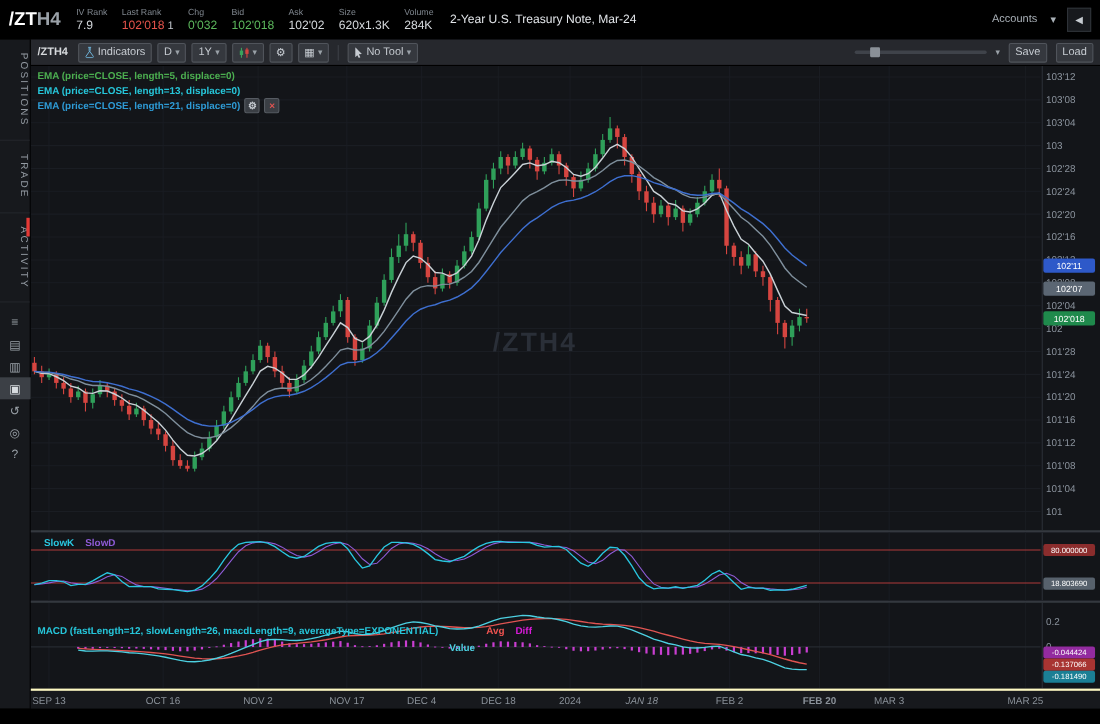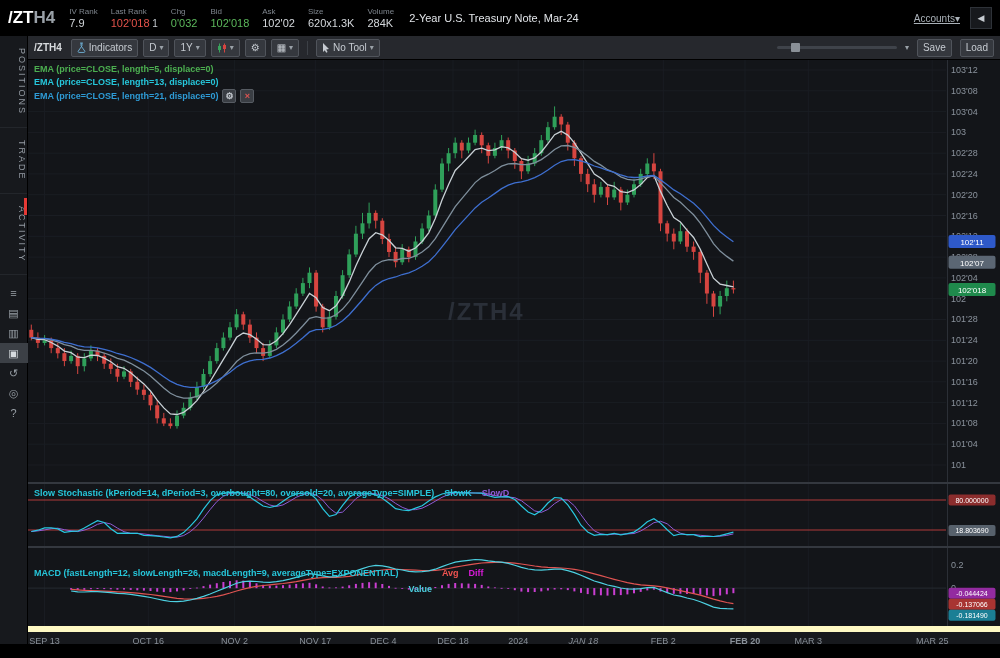--- a/index.html
+++ b/index.html
@@ -9,21 +9,21 @@
   .hdr{height:36px;background:#000;display:flex;align-items:center;padding:0 8px;box-sizing:border-box;flex:0 0 36px;}
   .sym{font-size:17px;font-weight:bold;color:#fff;margin-right:14px;white-space:nowrap;}
   .sym .suffix{color:#9aa1a8;}
   .hfields{display:flex;align-items:center;}
   .hfield{margin-right:13px;white-space:nowrap;}
   .hlabel{font-size:8px;color:#7e858d;}
   .hvalue{font-size:11px;margin-top:1px;color:#d4d8dc;}
   .hv2{color:#c6cbd1;font-size:10px;}
   .descr{font-size:11px;color:#e2e5e9;margin-left:2px;white-space:nowrap;}
   .hdr-right{margin-left:auto;display:flex;align-items:center;}
-  .accounts{font-size:10px;color:#aab1b8;display:flex;align-items:flex-start;gap:0;cursor:pointer;text-decoration:underline;}
+  .accounts{font-size:10px;color:#aab1b8;display:flex;align-items:flex-start;gap:12px;cursor:pointer;}
   .collapse-btn{width:20px;height:20px;background:#17191d;border:1px solid #2e3238;color:#c6cbd1;font-size:9px;display:flex;align-items:center;justify-content:center;margin-left:10px;cursor:pointer;}
   
   .main-row{display:flex;height:608px;flex:0 0 608px;}
   .sidebar{width:28px;background:#17191d;border-right:1px solid #000;box-sizing:border-box;position:relative;display:flex;flex-direction:column;align-items:center;}
   .side-tab{writing-mode:vertical-rl;color:#949ba3;font-size:9px;letter-spacing:2px;padding:12px 0;border-bottom:1px solid #23262b;cursor:pointer;width:100%;text-align:center;}
   .alert-bar{position:absolute;right:0;top:162px;width:3px;height:17px;background:#e53935;}
   .side-icons{margin-top:8px;display:flex;flex-direction:column;align-items:center;width:100%;}
   .side-icon{width:28px;height:20px;display:flex;align-items:center;justify-content:center;font-size:11px;color:#9aa1a8;cursor:pointer;}
   .side-icon.active{background:#3c4046;color:#d7dbdf;}
   .chart-col{width:972px;display:flex;flex-direction:column;background:#131519;}
@@ -40,21 +40,21 @@
   
   .chart-stack{position:relative;background:#131519;}
   .pane{position:relative;}
   .pane svg{display:block;}
   .divider{height:2px;background:#34383f;cursor:row-resize;}
   .study-overlay{position:absolute;left:6px;top:3px;z-index:5;}
   .study-row{font-size:9px;font-weight:bold;line-height:13px;display:flex;align-items:center;gap:4px;white-space:nowrap;}
   .study-btn{display:inline-flex;width:12px;height:12px;background:#3a3e44;border:1px solid #565b62;font-size:9px;color:#c6cbd1;align-items:center;justify-content:center;border-radius:2px;cursor:pointer;}
   .legend-word{font-weight:bold;margin-left:6px;}
   .watermark{position:absolute;left:420px;top:238px;font-size:24px;font-weight:bold;color:#2a2f38;letter-spacing:2px;z-index:1;pointer-events:none;}
-  .time-axis{height:18px;flex:0 0 18px;position:relative;background:#17191d;border-top:6px solid #fef9c3;box-sizing:border-box;}
+  .time-axis{height:18px;flex:0 0 18px;position:relative;background:#17191d;border-top:2px solid #fef9c3;box-sizing:border-box;}
   .ta-label{position:absolute;top:4px;transform:translateX(-50%);font-size:9px;color:#8a9199;white-space:nowrap;}
   
   .statusbar{height:14px;flex:0 0 14px;background:#000;}
 </style>
 </head>
 <body>
 
 <div class="app">
 
   <div class="hdr">
@@ -465,21 +465,20 @@
               <rect x="920.5" y="195.8" width="47" height="13" rx="2" fill="#5b6673"></rect>
               <text x="944" y="205.76105263157993" fill="#ffffff" font-size="8" text-anchor="middle">102'07</text>
               <rect x="920.5" y="222.9" width="47" height="13" rx="2" fill="#1f8a4c"></rect>
               <text x="944" y="232.87052631578993" fill="#ffffff" font-size="8" text-anchor="middle">102'018</text>
             </svg>
         </div>
         <div class="divider"></div>
         <div class="pane" id="stoch-pane" style="height:62px">
           <div class="study-overlay" id="stoch-label">
               <div class="study-row">
-                <span style="color: rgb(38, 198, 218);">Slow Stochastic (kPeriod=14, dPeriod=3, overbought=80, oversold=20, averageType=SIMPLE)</span>
                 <span class="legend-word" style="color: rgb(41, 199, 224);">SlowK</span>
                 <span class="legend-word" style="color: rgb(142, 91, 214);">SlowD</span>
               </div>
             </div>
           <svg id="stoch-svg" width="972" height="62">
               <line x1="16.5" y1="0" x2="16.5" y2="62" stroke="#191c22"></line>
               <line x1="120.3" y1="0" x2="120.3" y2="62" stroke="#191c22"></line>
               <line x1="206.6" y1="0" x2="206.6" y2="62" stroke="#191c22"></line>
               <line x1="287.3" y1="0" x2="287.3" y2="62" stroke="#191c22"></line>
               <line x1="355.3" y1="0" x2="355.3" y2="62" stroke="#191c22"></line>

